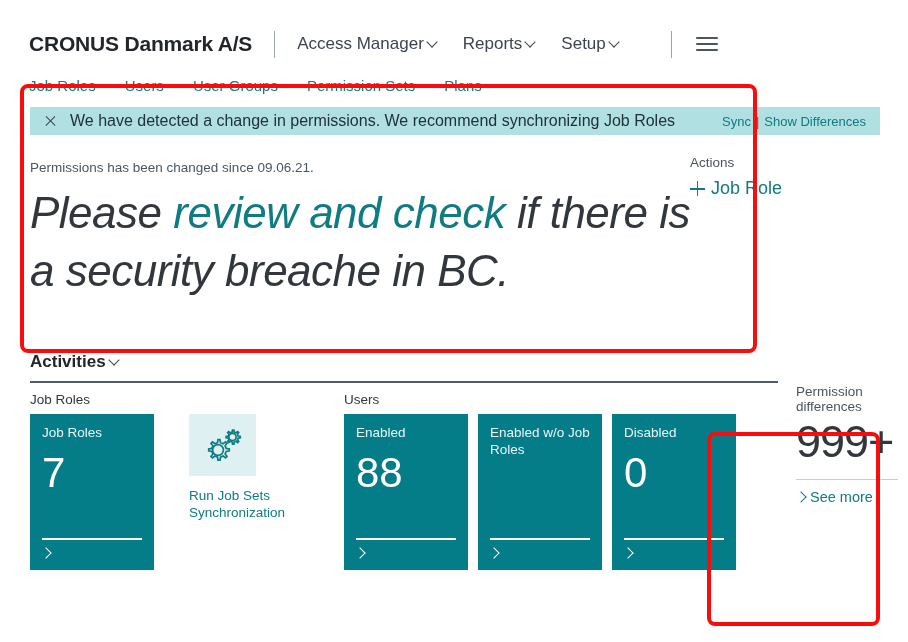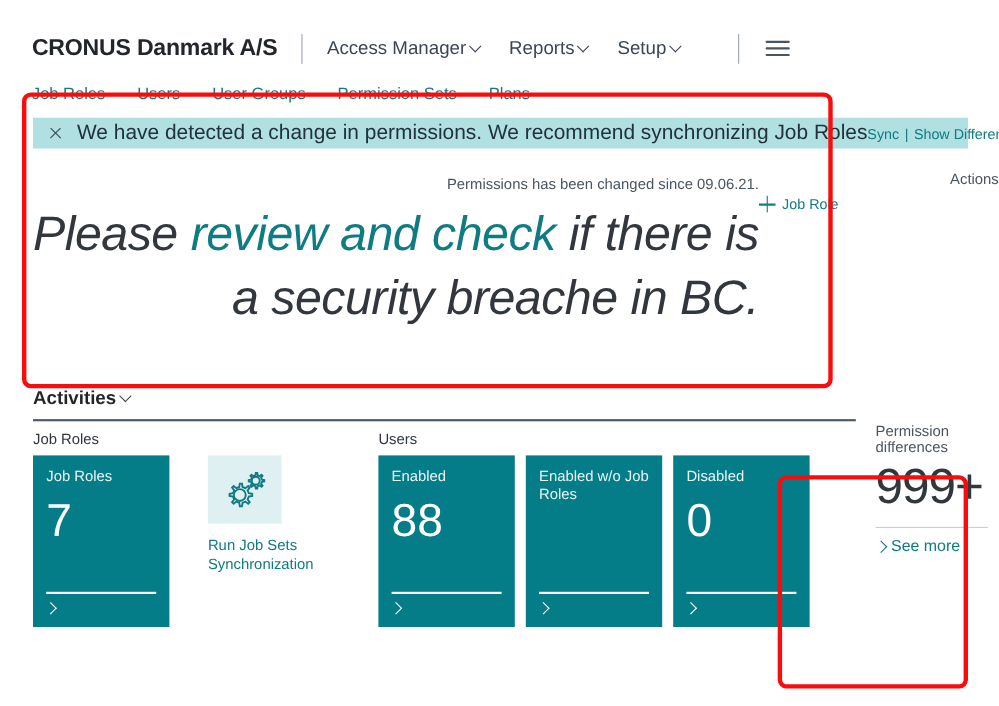--- a/index.html
+++ b/index.html
@@ -121,21 +121,21 @@
   .notif-close::before, .notif-close::after {
     content: "";
     position: absolute;
     left: 0; top: 6px;
     width: 13px; height: 1.3px;
     background: #3b4552;
   }
   .notif-close::before { transform: rotate(45deg); }
   .notif-close::after  { transform: rotate(-45deg); }
   .notif-text {
-    font-size: 19px;
+    font-size: 16px;
     color: #22313a;
     white-space: nowrap;
   }
   .notif-actions {
     margin-left: auto;
     display: flex;
     align-items: center;
     font-size: 13px;
     color: #0f7b82;
     white-space: nowrap;
@@ -143,21 +143,20 @@
   .notif-actions .pipe {
     margin: 0 5px;
     color: #0f7b82;
   }
   .notif-link { cursor: default; }
 
   
   .content {
     display: flex;
     padding: 0 0 0 30px;
-    text-align: right;
   }
   .content-left { width: 660px; }
   .subtitle {
     font-size: 13.5px;
     color: #4a5561;
     margin-top: 25px;
   }
   .headline {
     font-size: 44px;
     line-height: 1.32;
@@ -173,21 +172,21 @@
     margin-left: 0;
     padding-top: 20px;
     flex: 1;
   }
   .actions-title {
     font-size: 13.5px;
     color: #4a5561;
     margin-bottom: 8px;
   }
   .action-link {
-    font-size: 13px;
+    font-size: 18px;
     color: #0f7b82;
     display: flex;
     align-items: center;
     cursor: default;
     white-space: nowrap;
   }
   .plus-icon {
     position: relative;
     width: 15px;
     height: 15px;

